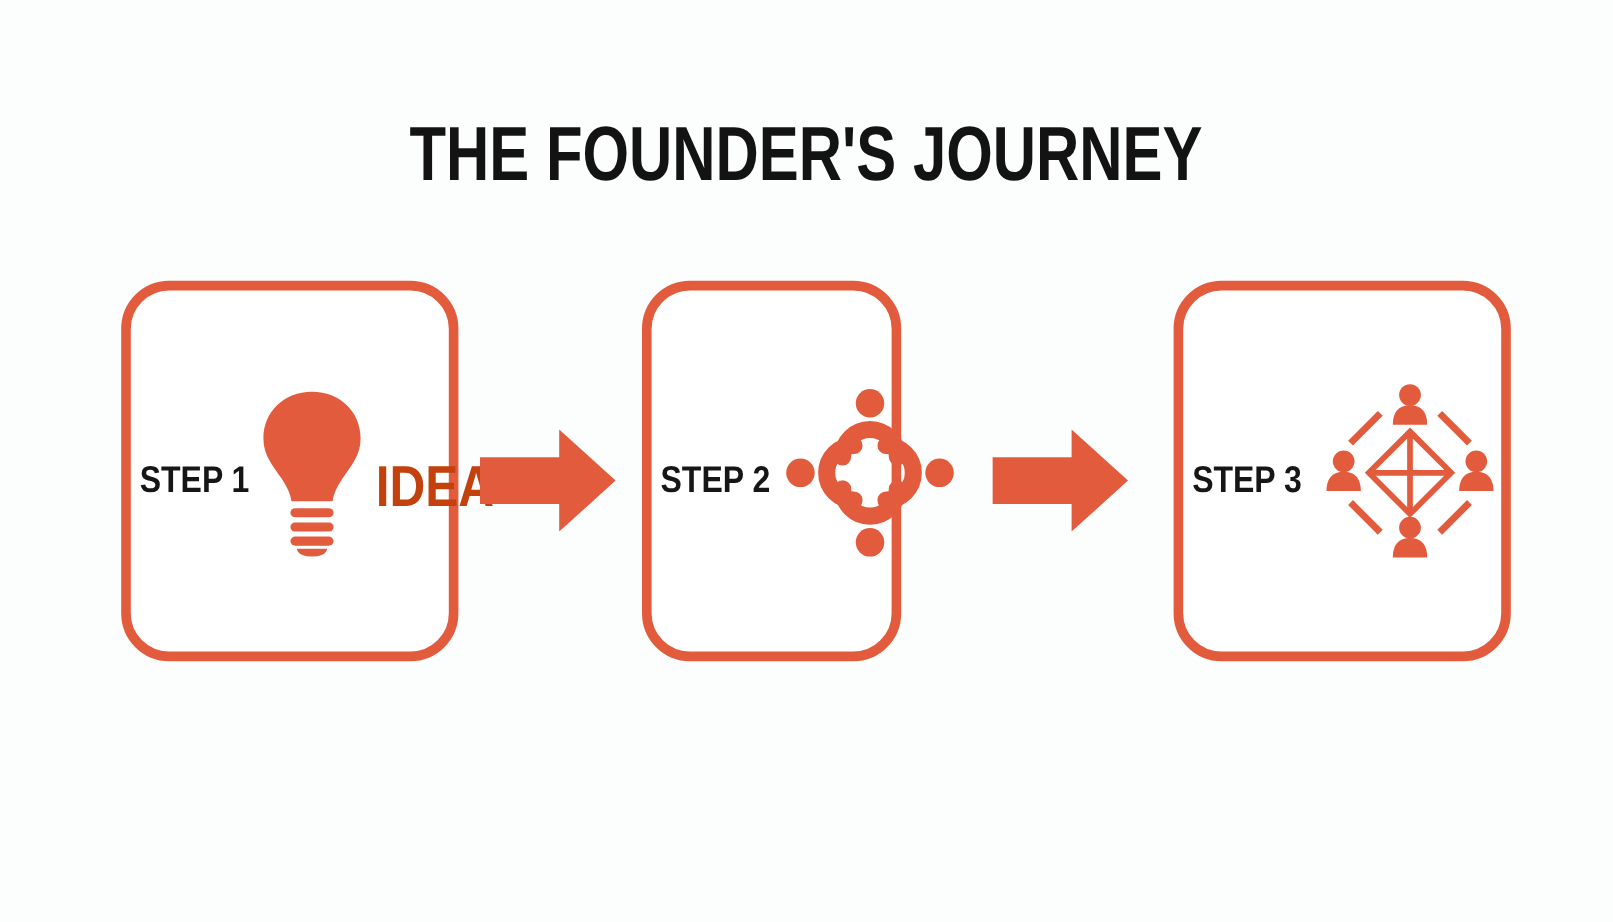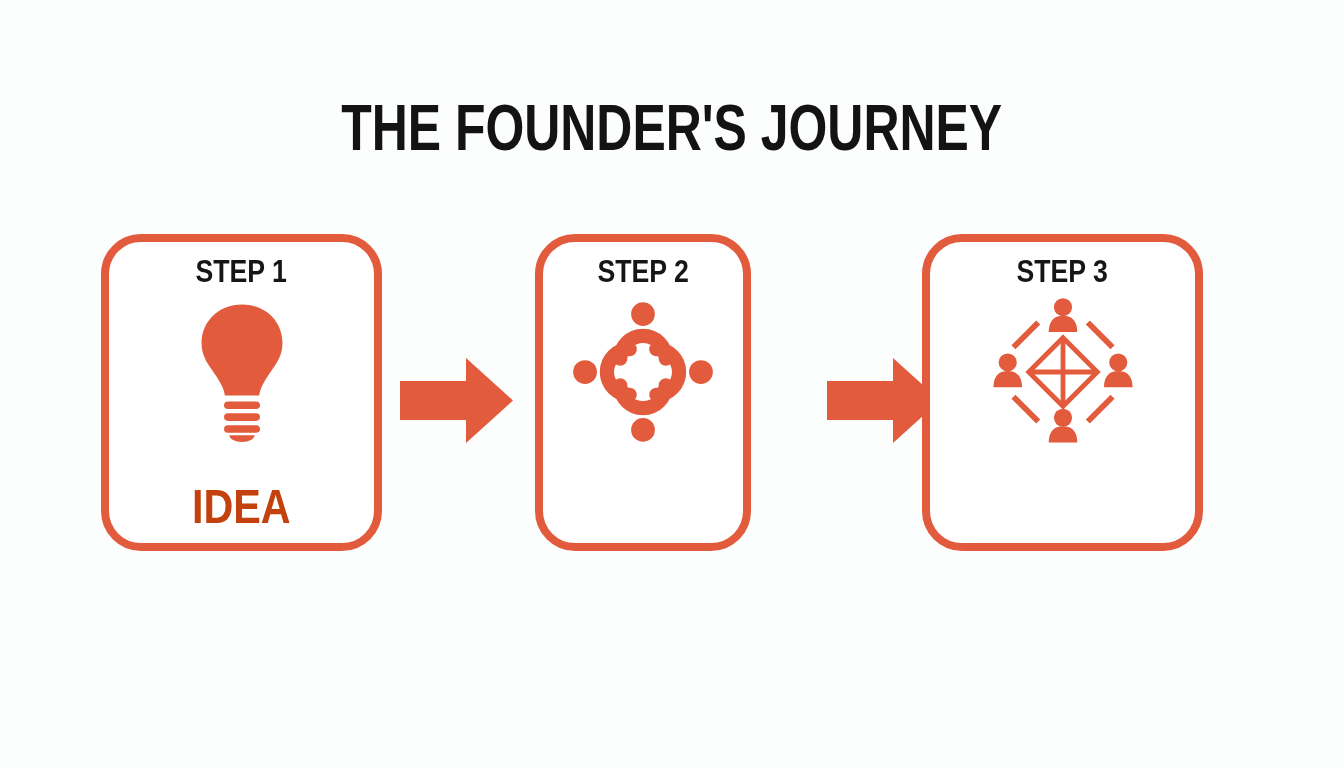--- a/index.html
+++ b/index.html
@@ -33,26 +33,26 @@
   .condense-sm{display:inline-block;transform:scaleX(0.86);transform-origin:center;}
 
   .card{
     position:absolute;
     top:234px;
     height:317px;
     background:var(--card-bg);
     border:8px solid var(--accent);
     border-radius:40px;
     display:flex;
-    flex-direction:column;
+    flex-direction:row;
     align-items:center;
   }
   .card.c1{left:101px;width:281px;}
   .card.c2{left:535px;width:216px;}
-  .card.c3{left:922px;width:281px;}
+  .card.c3{left:978px;width:281px;}
 
   .step-label{
     margin-top:14px;
     font-size:31px;
     font-weight:bold;
     line-height:1;
     white-space:nowrap;
     color:#161616;
   }
   .icon-box{

